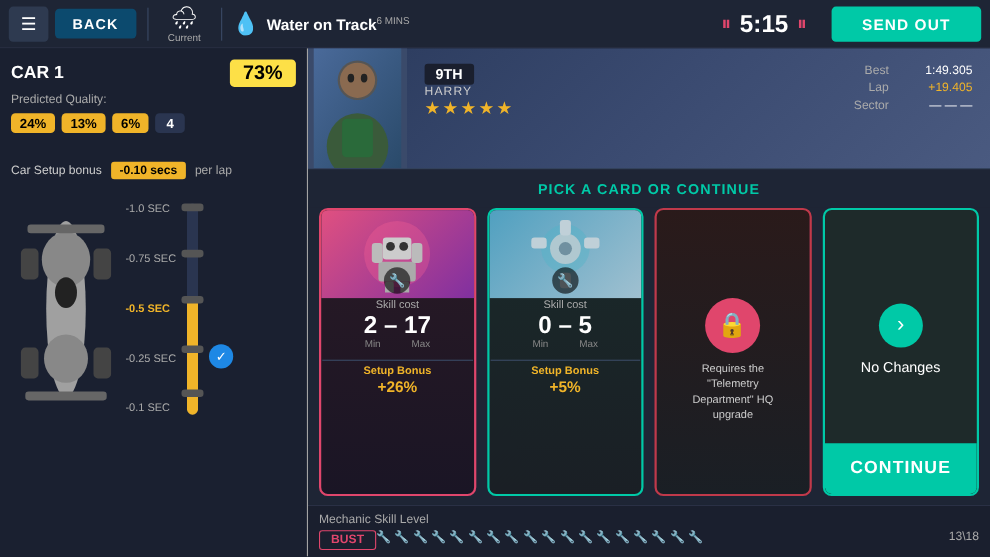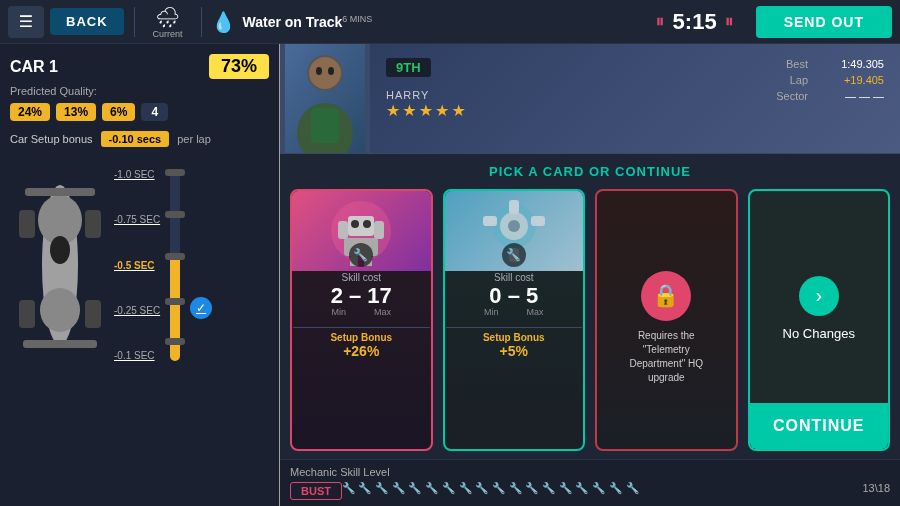--- a/index.html
+++ b/index.html
@@ -131,21 +131,21 @@
     }
     .predicted-label {
       font-size: 11px;
       color: #aaa;
       margin-bottom: 6px;
     }
     .percentage-row {
       display: flex;
       align-items: center;
       gap: 6px;
-      margin-bottom: 10px;
+      margin-bottom: 26px;
     }
     .pct-badge {
       background: #f0b429;
       color: #000;
       font-size: 12px;
       font-weight: bold;
       padding: 2px 8px;
       border-radius: 4px;
     }
     .pct-num {
@@ -206,27 +206,27 @@
       align-items: flex-end;
       justify-content: center;
       overflow: hidden;
     }
     .driver-details {
       padding: 14px 16px;
       flex: 1;
     }
     .position-badge {
       background: #1a1f2e;
-      color: #22c55e;
+      color: #ffffff;
       font-size: 13px;
       font-weight: bold;
       padding: 2px 10px;
       border-radius: 3px;
       display: inline-block;
-      margin-bottom: 12px;
+      margin-bottom: 0;
     }
     .driver-first-name {
       font-size: 11px;
       color: #ccc;
       text-transform: uppercase;
       letter-spacing: 1px;
     }
     .driver-last-name {
       font-size: 24px;
       font-weight: bold;
@@ -452,21 +452,21 @@
       <span class="pct-badge">13%</span>
       <span class="pct-badge">6%</span>
       <span class="pct-num">4</span>
     </div>
     <div class="setup-bonus-row">
       <span class="setup-label">Car Setup bonus</span>
       <span class="setup-value">-0.10 secs</span>
       <span class="per-lap">per lap</span>
     </div>
 
-    <div style="display:flex; gap:4px; height:220px;text-decoration:underline;">
+    <div style="display:flex; gap:4px; height:220px;">
 
       <div style="width:100px; display:flex; align-items:center; justify-content:center;">
         <svg width="90" height="210" viewBox="0 0 90 210">
 
           <ellipse cx="45" cy="105" rx="18" ry="80" fill="#a0a0a0"></ellipse>
           <ellipse cx="45" cy="60" rx="22" ry="25" fill="#888"></ellipse>
           <ellipse cx="45" cy="150" rx="20" ry="22" fill="#888"></ellipse>
 
           <rect x="10" y="28" width="70" height="8" rx="3" fill="#666"></rect>
 

